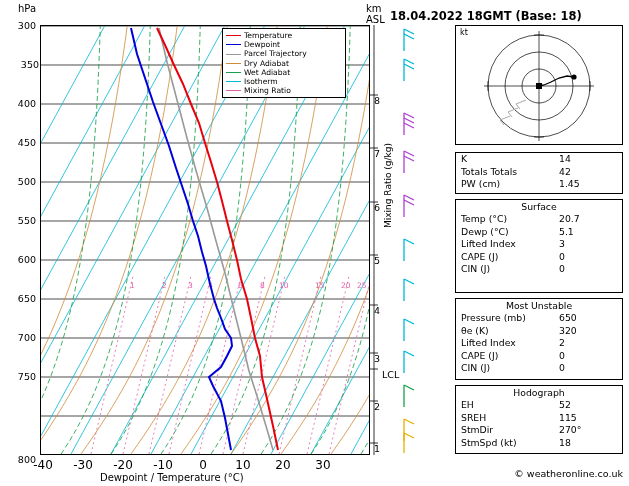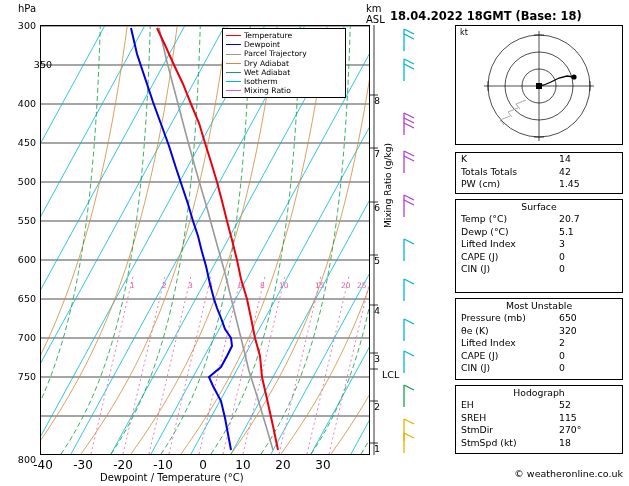--- a/index.html
+++ b/index.html
@@ -154,21 +154,21 @@
 
       <polyline fill="none" stroke="#999999" stroke-width="1.6" points="232,424 225,400 216,370 208,345 200,312 192,280 184,247 175,215 166,182 156,148 146,112 136,74 126,36 118,2"></polyline>
 
       <polyline fill="none" stroke="#e8000d" stroke-width="2" points="237,424 232,400 226,373 221,351 219,330 214,312 210,292 206,273 200,253 196,234 191,214 186,195 181,175 176,156 170,136 164,117 158,97 150,78 142,58 133,39 124,19 116,2"></polyline>
 
       <polyline fill="none" stroke="#0000dd" stroke-width="2" points="190,424 187,408 184,392 180,375 172,360 168,351 180,341 186,330 191,320 190,312 184,303 180,292 176,282 173,273 169,258 165,240 161,226 157,210 152,195 147,178 141,160 135,142 128,120 120,98 112,76 104,52 96,28 90,2"></polyline>
     </svg>
   </div>
 
   <div class="ytick" style="left:4px;  top:20px;">300</div>
-  <div class="ytick" style="left:20px;  top:59px;">350</div>
+  <div class="ytick" style="left:7px;  top:59px;">350</div>
   <div class="ytick" style="left:4px;  top:98px;">400</div>
   <div class="ytick" style="left:4px;  top:137px;">450</div>
   <div class="ytick" style="left:4px;  top:176px;">500</div>
   <div class="ytick" style="left:4px;  top:215px;">550</div>
   <div class="ytick" style="left:4px;  top:254px;">600</div>
   <div class="ytick" style="left:4px;  top:293px;">650</div>
   <div class="ytick" style="left:4px;  top:332px;">700</div>
   <div class="ytick" style="left:4px;  top:371px;">750</div>
   <div class="ytick" style="left:4px;  top:410px;margin-top:44px;">800</div>
 

